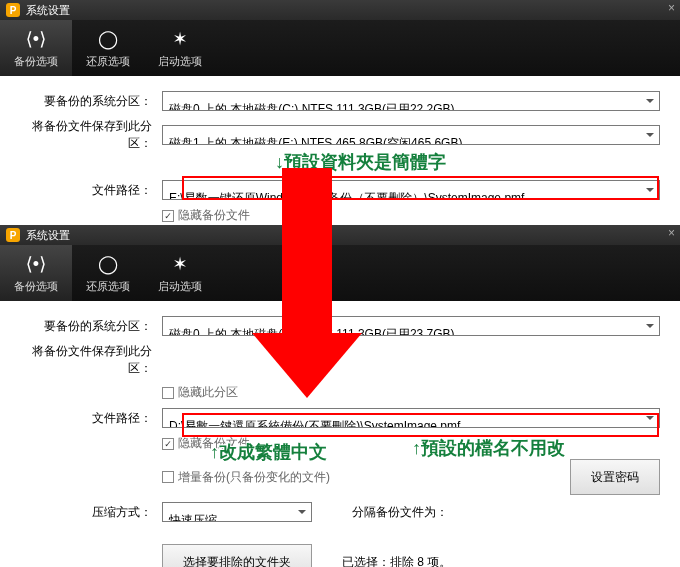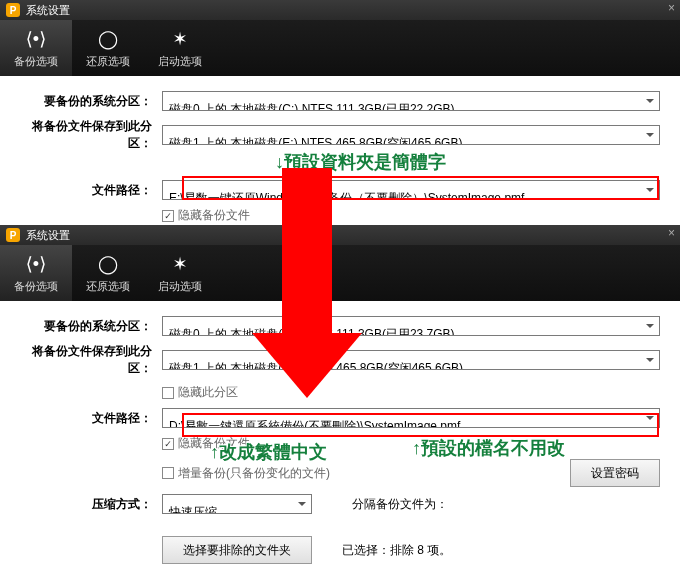--- a/index.html
+++ b/index.html
@@ -86,21 +86,20 @@
       display: flex;
       align-items: center;
       margin: 7px 0;
       font-size: 12px;
     }
     .row-label {
       width: 142px;
       text-align: right;
       padding-right: 10px;
       color: #000;
-      font-weight: bold;
     }
     .select-field {
       flex: 1;
       height: 20px;
       border: 1px solid #7a7a7a;
       background: #fff;
       padding: 8px 18px 0 6px;
       position: relative;
       font-size: 12px;
       line-height: 18px;
@@ -125,21 +124,21 @@
       width: 12px; height: 12px;
       border: 1px solid #888;
       display: flex;
       align-items: center;
       justify-content: center;
       font-size: 9px;
       color: #333;
       background: #fff;
     }
     .btn {
-      height: 28px;
+      height: 36px;
       border: 1px solid #999;
       background: linear-gradient(#f7f7f7, #e0e0e0);
       padding: 0 20px;
       font-size: 12px;
       display: inline-flex;
       align-items: center;
       cursor: pointer;
     }
     .red-box {
       border: 2px solid #f00;
@@ -245,21 +244,20 @@
       <span>启动选项</span>
     </div>
   </div>
   <div class="content">
     <div class="row">
       <div class="row-label">要备份的系统分区：</div>
       <div class="select-field">磁盘0 上的 本地磁盘(C:) NTFS 111.3GB(已用23.7GB)</div>
     </div>
     <div class="row">
       <div class="row-label">将备份文件保存到此分区：</div>
-      <div class="select-field">磁盘1 上的 本地磁盘(D:) NTFS 465.8GB(空闲465.6GB)</div>
     </div>
     <div class="row">
       <div class="row-label"></div>
       <div class="chk-row">
         <div class="chk"></div>
         <span>隐藏此分区</span>
       </div>
     </div>
     <div class="row">
       <div class="row-label">文件路径：</div>

